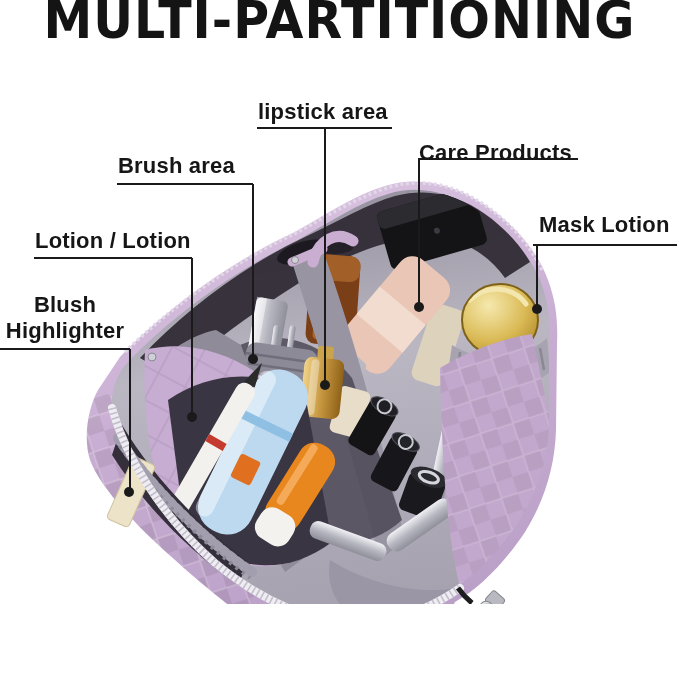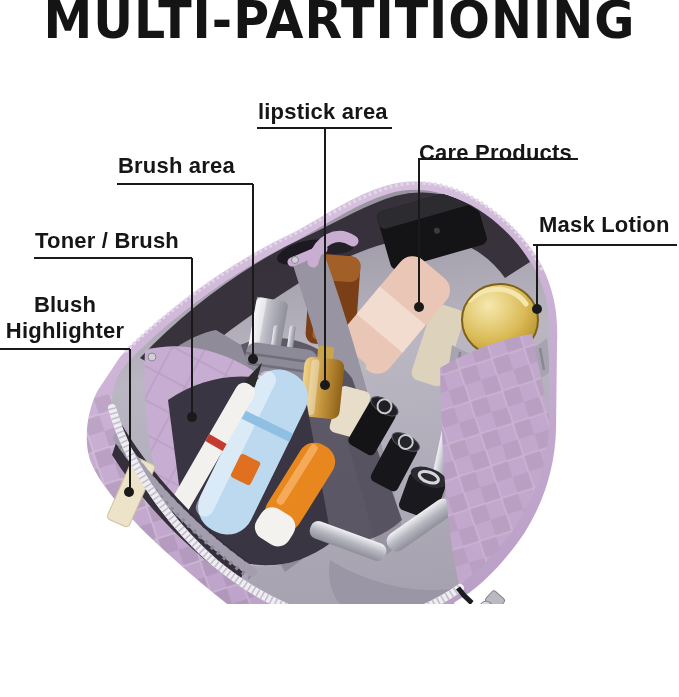--- a/index.html
+++ b/index.html
@@ -231,21 +231,21 @@
         <circle cx="419" cy="307" r="5"></circle>
         <circle cx="537" cy="309" r="5"></circle>
       </g>
     </g>
   </svg>
 
   <div class="title">MULTI-PARTITIONING</div>
 
   <div class="callout" style="left:258px;top:99px">lipstick area</div>
   <div class="callout" style="left:118px;top:153px">Brush area</div>
-  <div class="callout" style="left:35px;top:228px">Toner / Brush</div>
+  <div class="callout" style="left:35px;top:228px">Lotion / Lotion</div>
   <div class="callout two-line" style="left:-6px;top:292px;width:142px">
     <span style="display:block">Blush</span>
     <span style="display:block">Highlighter</span>
   </div>
   <div class="callout" style="left:419px;top:140px">Care Products</div>
   <div class="callout" style="left:539px;top:212px">Mask Lotion</div>
 
 </div>
 
 </body></html>

